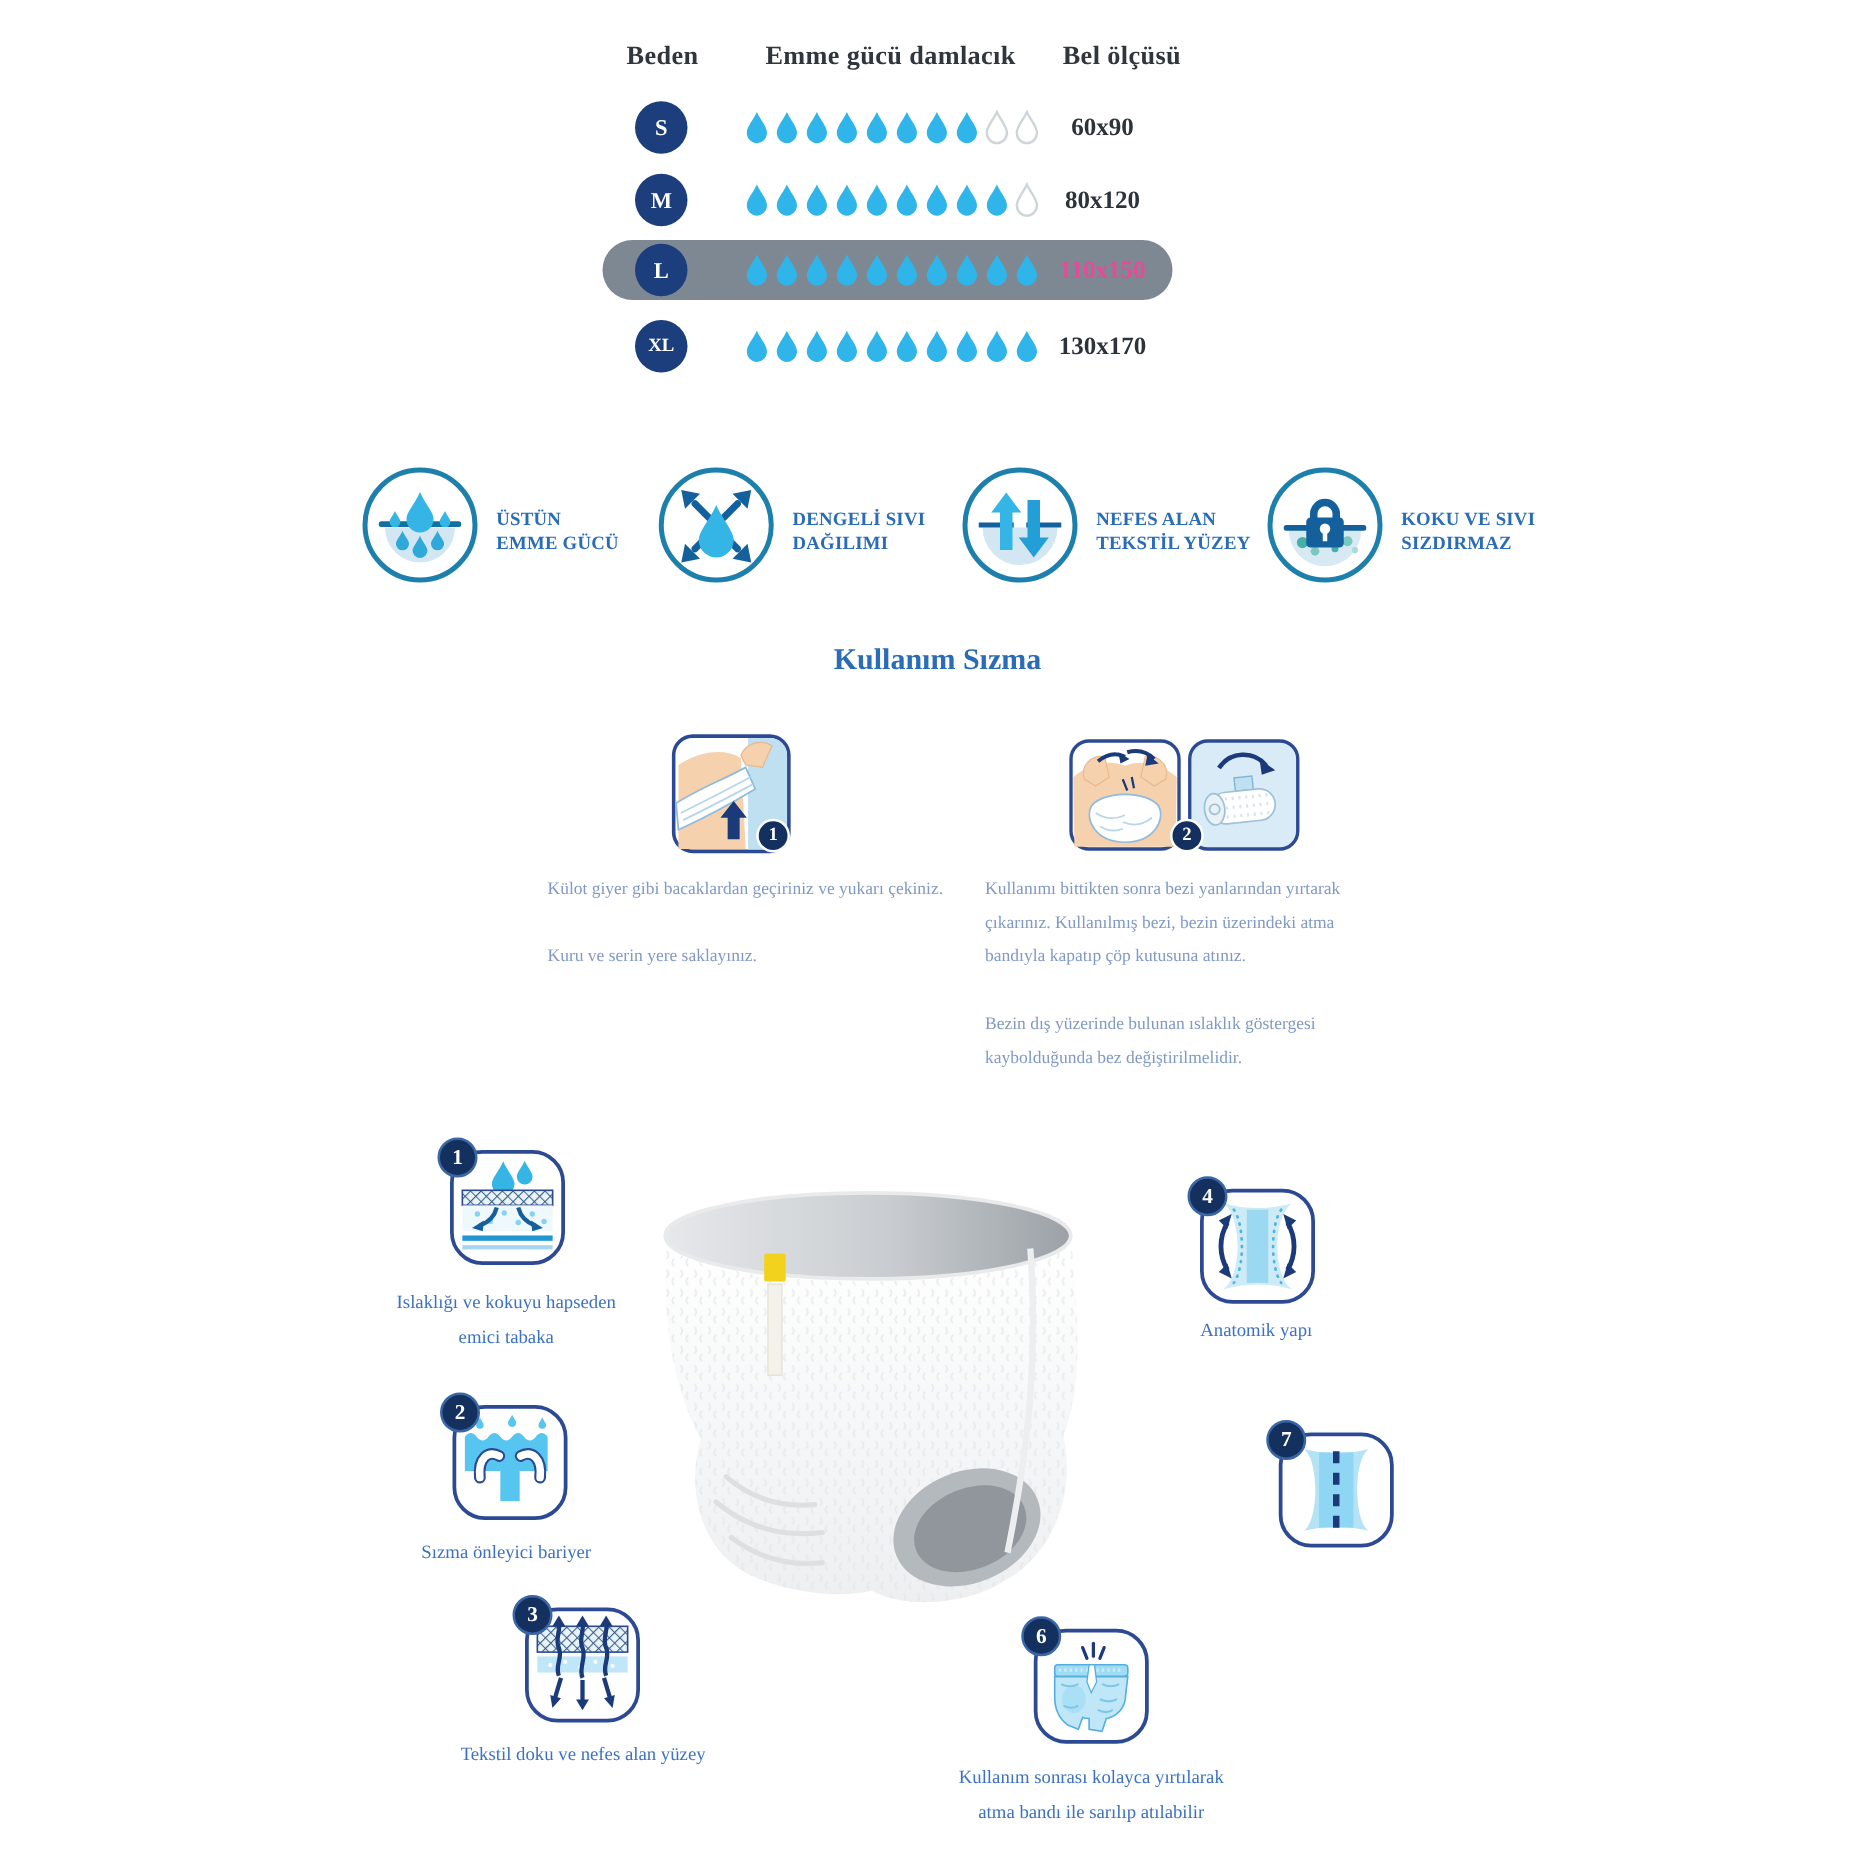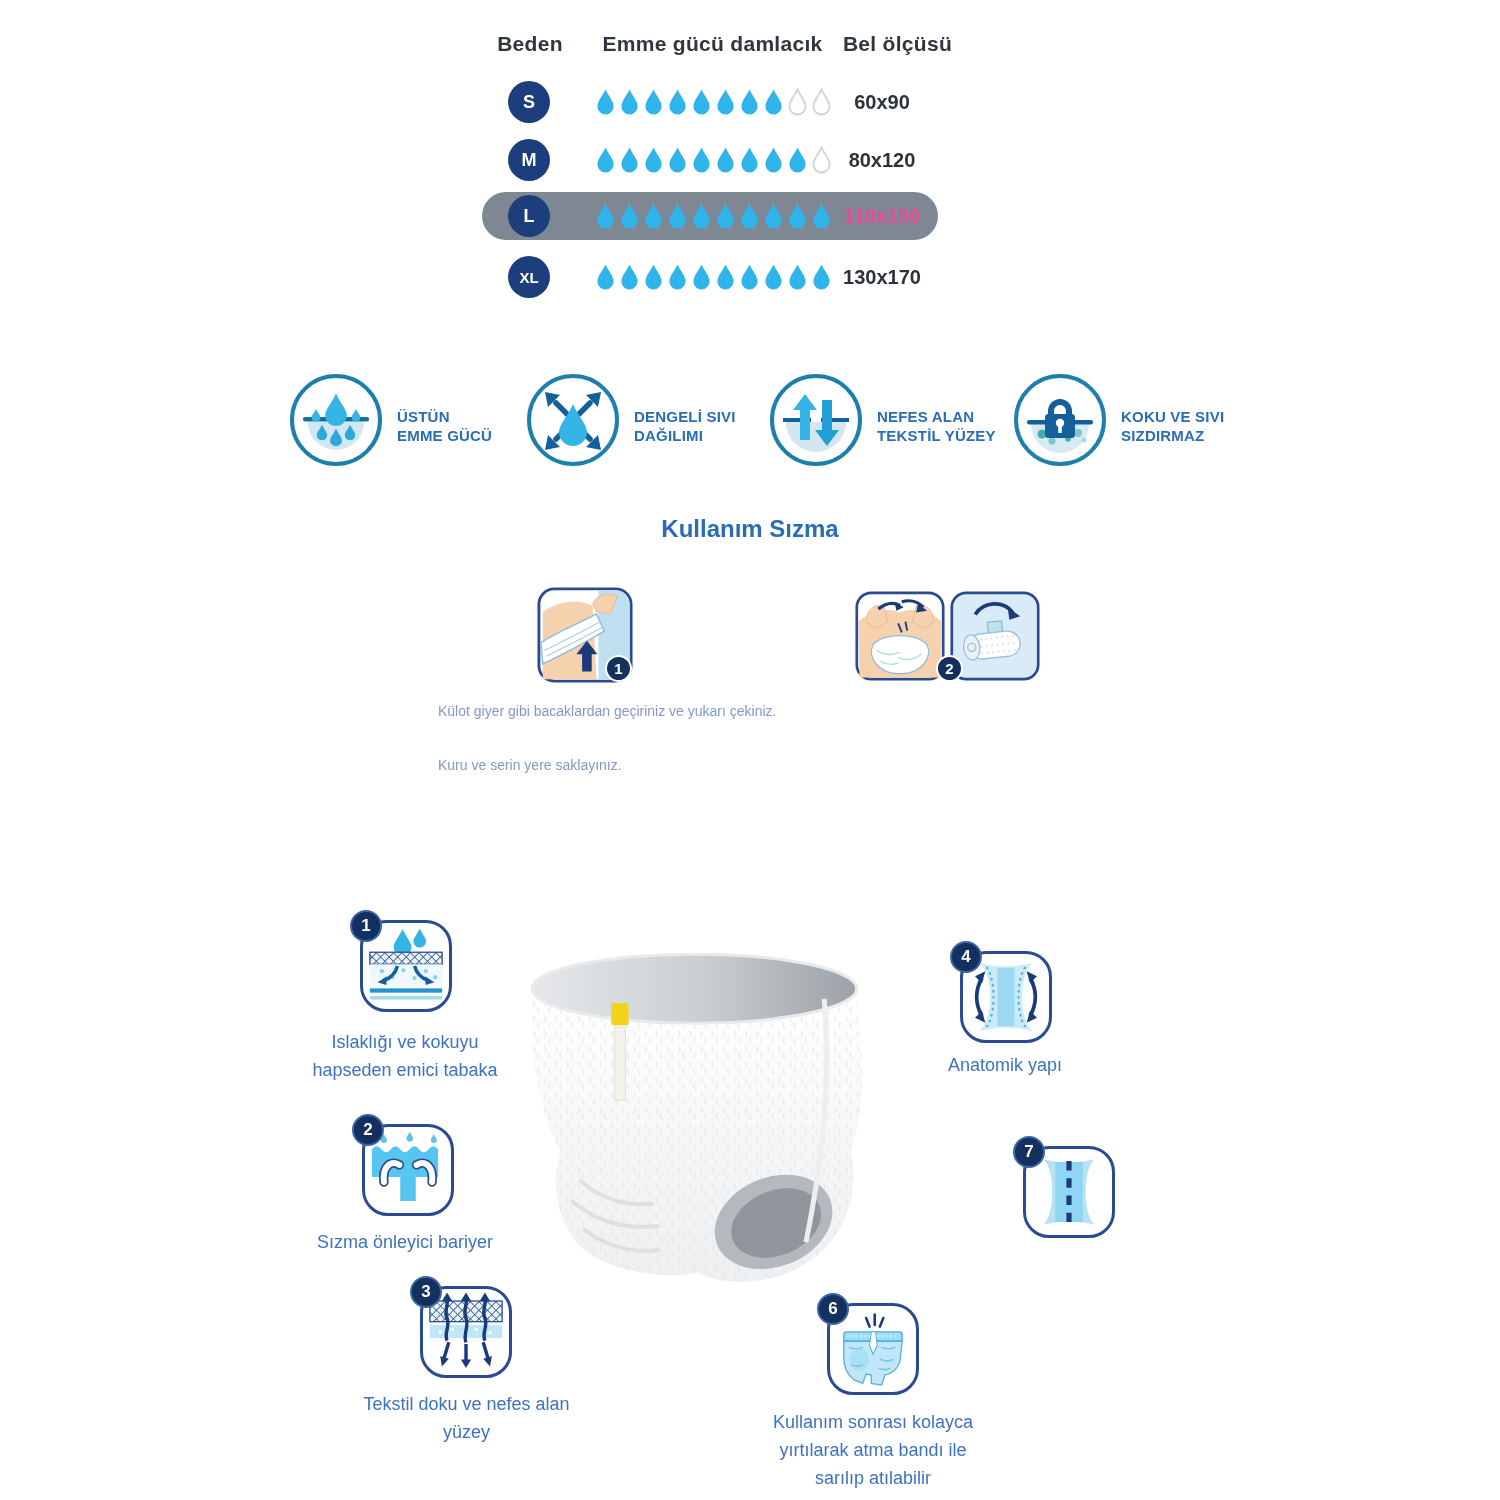--- a/index.html
+++ b/index.html
@@ -1,17 +1,17 @@
 <!DOCTYPE html>
 <html><head>
 <meta charset="utf-8">
 <style>
   html,body{margin:0;padding:0;background:#fff;}
   .canvas{position:relative;width:1244px;height:1500px;background:#ffffff;overflow:hidden;
-          font-family:Liberation Sans, sans-serif;}
+          font-family:Liberation Serif, serif;}
   
   .tbl-h{position:absolute;top:32px;text-align:center;font-weight:700;font-size:21px;color:#30363d;letter-spacing:.3px;}
   .h-size{left:470px;width:120px;}
   .h-abs{left:590px;width:245px;}
   .h-waist{left:835px;width:125px;}
   .size-row{position:absolute;left:482px;width:456px;height:48px;}
   .row-s{top:78px;} .row-m{top:136px;} .row-l{top:192px;} .row-xl{top:253px;}
   .row-pill{position:absolute;inset:0;border-radius:24px;background:#7e8893;display:none;}
   .size-row.highlighted .row-pill{display:block;}
   .size-circle{position:absolute;left:26px;top:3px;width:42px;height:42px;border-radius:50%;
@@ -48,21 +48,21 @@
   .step-text p{margin:0 0 27px 0;}
   
   .c-icon{position:absolute;width:92px;height:92px;border:3.5px solid #2c4a94;border-radius:26px;background:#fff;
       box-sizing:border-box;}
   .c-icon svg{width:100%;height:100%;display:block;}
   .c-badge{position:absolute;left:-13px;top:-13px;width:32px;height:32px;border-radius:50%;background:#14305e;
       border:2.5px solid #3a66a6;color:#fff;font-weight:700;font-size:17px;display:flex;align-items:center;
       justify-content:center;box-sizing:border-box;}
   .ci1{left:360px;top:920px;} .ci2{left:362px;top:1124px;} .ci3{left:420px;top:1286px;}
   .ci4{left:960px;top:951px;} .ci7{left:1023px;top:1146px;} .ci6{left:827px;top:1303px;}
-  .c-label{position:absolute;text-align:center;font-size:18px;line-height:28px;color:#3d72c2;}
+  .c-label{position:absolute;text-align:center;font-size:15px;line-height:28px;color:#3d72c2;}
   .cl1{left:305px;top:1028px;width:200px;}
   .cl2{left:290px;top:1228px;width:230px;}
   .cl3{left:359px;top:1390px;width:215px;}
   .cl4{left:905px;top:1051px;width:200px;}
   .cl7{left:961px;top:1246px;width:215px;}
   .cl6{left:758px;top:1408px;width:230px;}
   
   .product{position:absolute;left:520px;top:938px;width:355px;height:365px;}
   .product svg{width:100%;height:100%;display:block;}
 </style>
@@ -380,20 +380,24 @@
       <path d="M28 26 A26 26 0 0 1 70 24" fill="none" stroke="#1b3a7a" stroke-width="4"></path>
       <polygon points="78,28 64,18 66,32" fill="#1b3a7a"></polygon>
     </svg>
   </div>
   <div class="step-badge sb2">2</div>
 
   <div class="step-text st1">
     <p>Külot giyer gibi bacaklardan geçiriniz ve yukarı çekiniz.</p>
     <p>Kuru ve serin yere saklayınız.</p>
   </div>
+  <div class="step-text st2">
+    <p>Kullanımı bittikten sonra bezi yanlarından yırtarak çıkarınız. Kullanılmış bezi, bezin üzerindeki atma bandıyla kapatıp çöp kutusuna atınız.</p>
+    <p>Bezin dış yüzerinde bulunan ıslaklık göstergesi kaybolduğunda bez değiştirilmelidir.</p>
+  </div>
 
   <div class="product">
     <svg viewBox="0 0 350 360">
       <ellipse cx="172" cy="50" rx="160" ry="34" fill="url(#inner)"></ellipse>
       <path d="M12 52 C10 120 18 170 40 210 C28 250 40 300 80 318 C110 332 150 336 175 330 C200 344 250 342 280 322 C320 300 336 250 326 208 C342 168 338 110 332 52 A160 34 0 0 1 12 52 Z" fill="url(#bodyg)"></path>
       <path d="M12 52 C10 120 18 170 40 210 C28 250 40 300 80 318 C110 332 150 336 175 330 C200 344 250 342 280 322 C320 300 336 250 326 208 C342 168 338 110 332 52 A160 34 0 0 1 12 52 Z" fill="url(#crink)" opacity="0.7"></path>
       <ellipse cx="172" cy="50" rx="160" ry="34" fill="none" stroke="#e8eaec" stroke-width="3"></ellipse>
       <g transform="rotate(-22 250 280)">
         <ellipse cx="250" cy="280" rx="60" ry="44" fill="#b3b9bd"></ellipse>
         <ellipse cx="252" cy="282" rx="46" ry="32" fill="#90969b"></ellipse>

